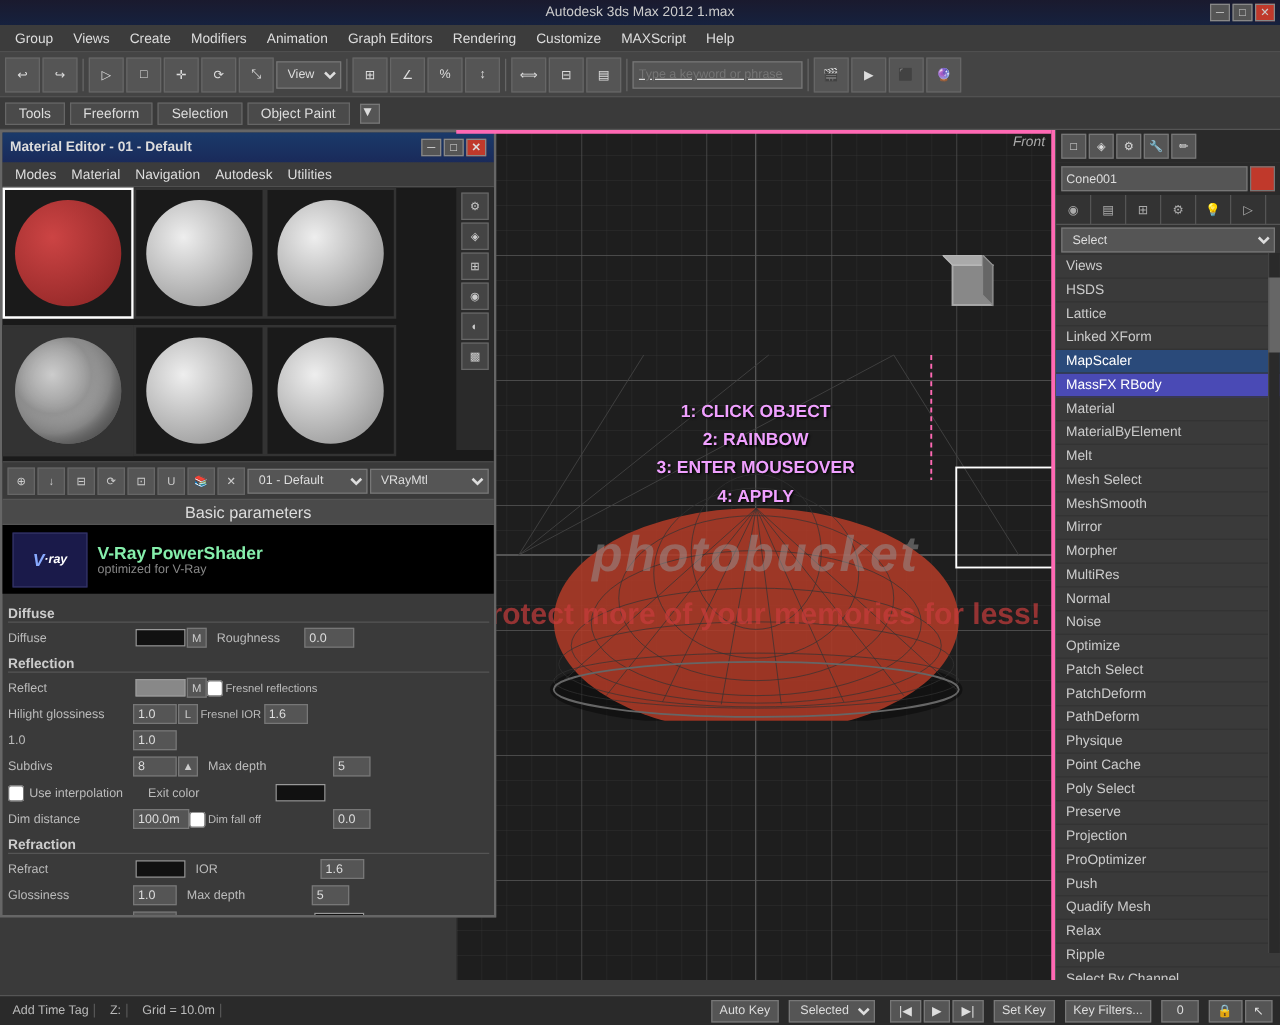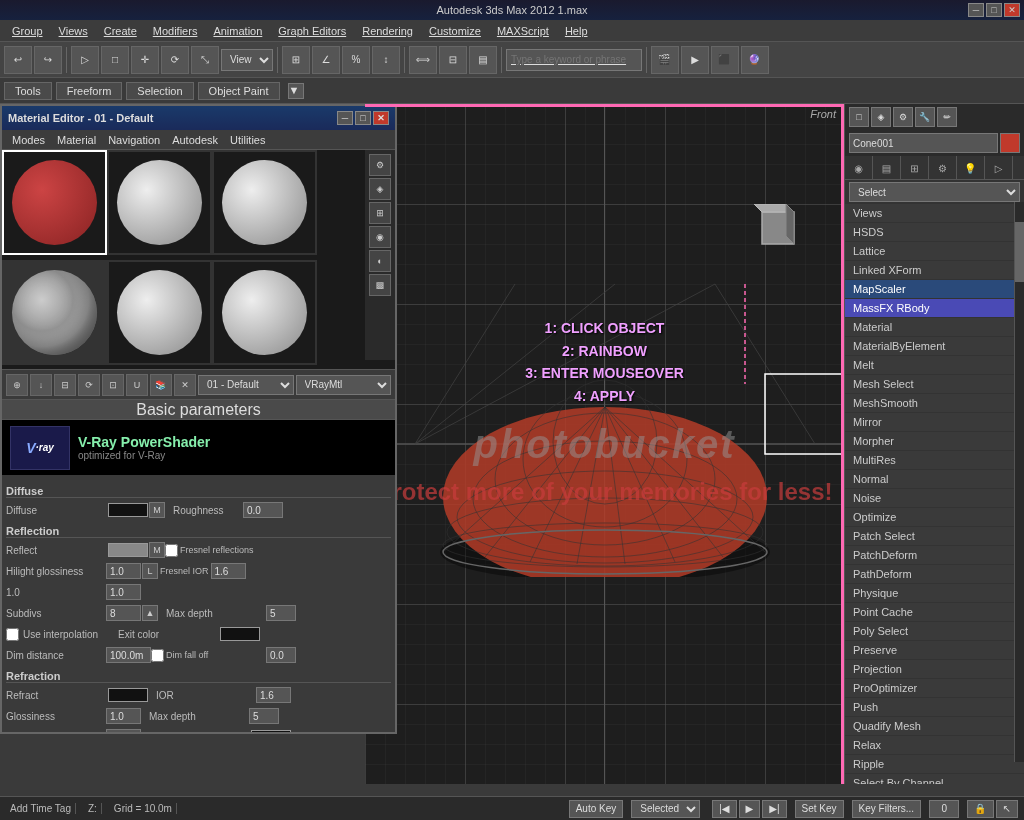--- a/index.html
+++ b/index.html
@@ -34,21 +34,20 @@
     #titlebar .close-btn { background: #c0392b; }
 
     
     #menubar {
       height: 22px;
       background: #3c3c3c;
       display: flex;
       align-items: center;
       padding: 0 4px;
       border-bottom: 1px solid #555;
-      text-decoration: underline;
     }
     #menubar .menu-item {
       padding: 2px 8px;
       color: #ddd;
       font-size: 11px;
       cursor: pointer;
       white-space: nowrap;
     }
 
     
@@ -234,21 +233,21 @@
       flex: 1;
     }
 
     #me-params-label {
       height: 20px;
       background: #4a4a4a;
       display: flex;
       align-items: center;
       justify-content: center;
       color: #ddd;
-      font-size: 16px;
+      font-size: 13px;
       border-bottom: 1px solid #555;
     }
 
     #me-vray-banner {
       height: 55px;
       background: #000;
       display: flex;
       align-items: center;
       padding: 4px 8px;
       gap: 8px;

